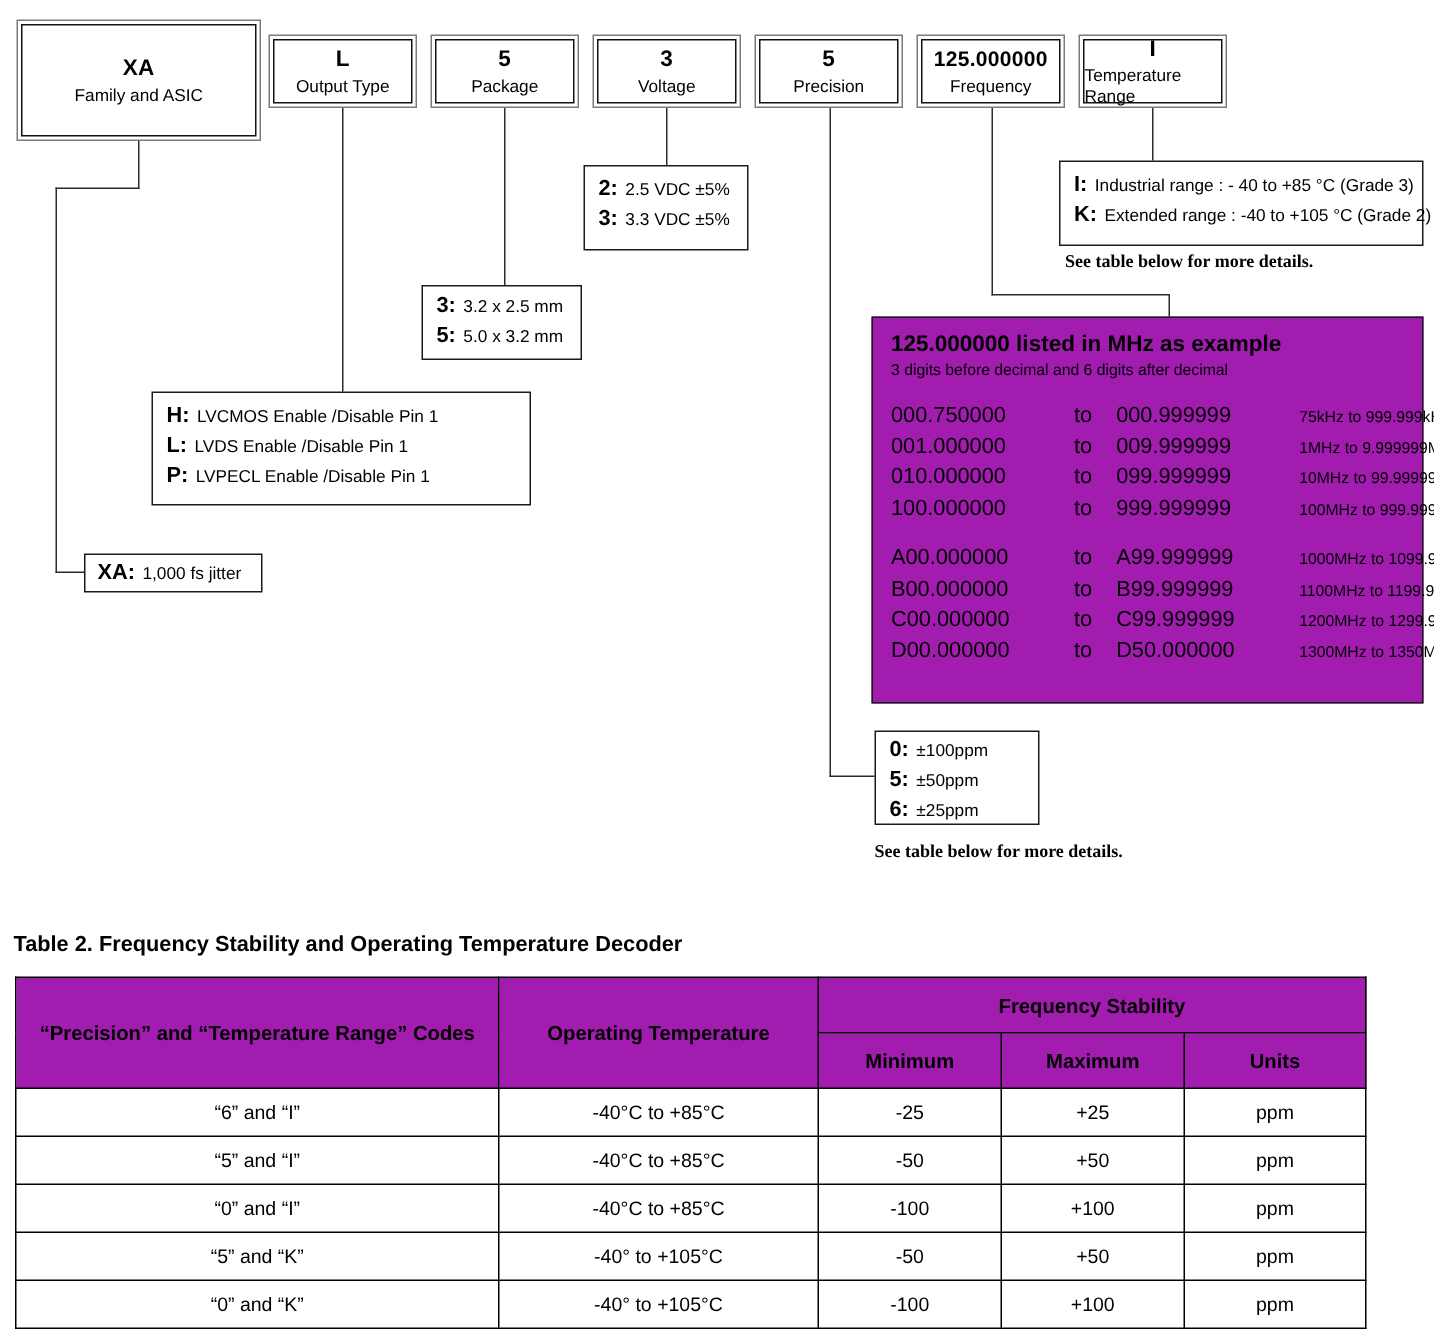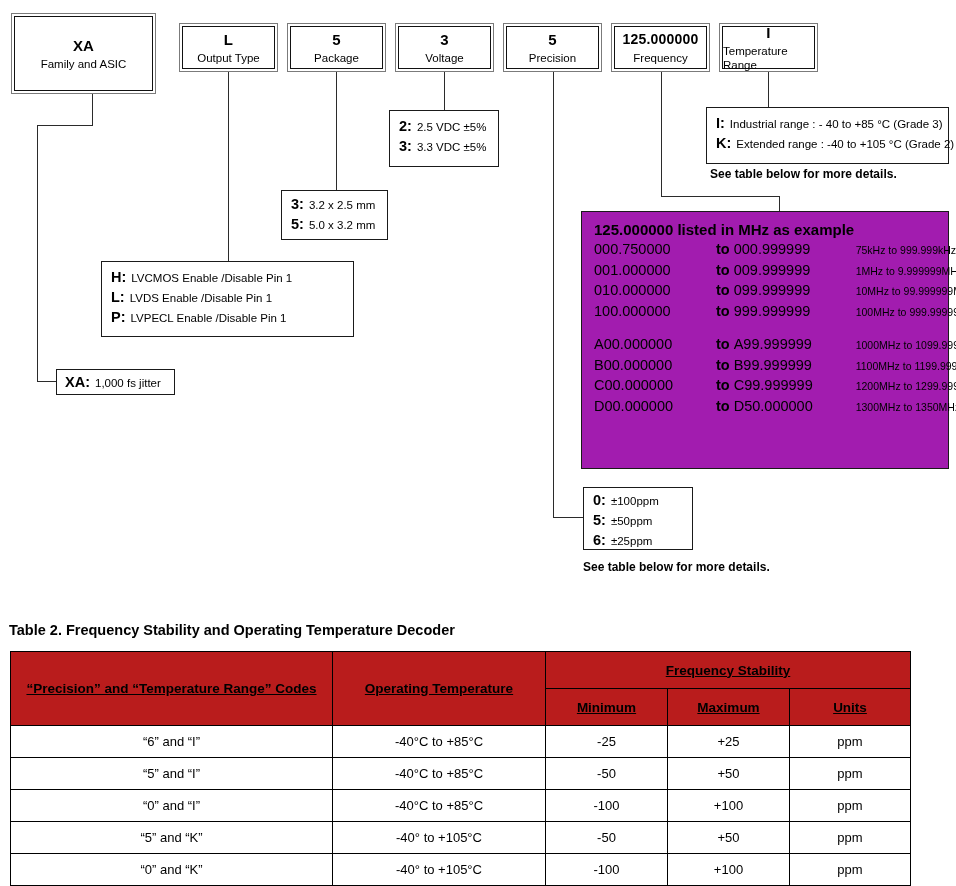--- a/index.html
+++ b/index.html
@@ -49,27 +49,27 @@
     position:absolute;
     box-sizing:border-box;
     border:1.6px solid #1a1a1a;
     background:#a21caf;
     padding:8px 12px 10px 12px;
   }
   .freqbox .ftitle{font-size:15px;font-weight:bold;line-height:20px;}
   .freqbox .fsub{font-size:10.5px;line-height:15px;margin-bottom:13px;}
   .frow{display:flex;align-items:baseline;white-space:nowrap;line-height:19.5px;}
   .frow .fr-a{font-weight:normal;font-size:14.5px;min-width:122px;}
-  .frow .fr-to{font-weight:bold;font-size:14.5px;margin-right:4px;}
+  .frow .fr-to{font-weight:normal;font-size:14.5px;margin-right:16px;}
   .frow .fr-n{font-size:10.5px;}
   .fgap{height:13px;}
 
   .note{
     position:absolute;
-    font-size:12px;font-weight:bold;white-space:nowrap;
+    font-size:12px;font-weight:bold;white-space:nowrap;font-family:Liberation Serif, serif;
   }
 
   
   .ln{position:absolute;background:#2b2b2b;}
   .lnv{width:1.4px;}
   .lnh{height:1.4px;}
 
   
   .tbl-title{
     position:absolute;
@@ -80,36 +80,35 @@
     border-collapse:collapse;
     table-layout:fixed;
   }
   table.decoder th, table.decoder td{
     border:1.3px solid #000;
     text-align:center;
     vertical-align:middle;
     font-weight:normal;
   }
   table.decoder th{
-    background:#b91c1c;
+    background:#a21caf;
     font-size:13.5px;
     font-weight:bold;
-    text-decoration:underline;
   }
   table.decoder td{
     font-size:13px;
     height:29px;
   }
 </style>
 </head>
 <body>
 
 <div class="stage">
 
-  <div class="codebox" style="left:11px;top:13px;width:145px;height:81px;text-align:right;">
+  <div class="codebox" style="left:11px;top:13px;width:163px;height:81px;text-align:right;">
     <div class="inner">
       <div class="code">XA</div>
       <div class="lbl">Family and ASIC</div>
     </div>
   </div>
 
   <div class="codebox" style="left:179px;top:23px;width:99px;height:49px;">
     <div class="inner">
       <div class="code">L</div>
       <div class="lbl">Output Type</div>
@@ -222,20 +221,21 @@
 
   <div class="callout" style="left:56px;top:369px;width:119px;height:26px;padding:2px 8px;">
     <div class="crow" style="line-height:20px;">
       <span class="k">XA:</span>
       <span class="v">1,000 fs jitter</span>
     </div>
   </div>
 
   <div class="freqbox" style="left:581px;top:211px;width:368px;height:258px;">
     <div class="ftitle">125.000000  listed in MHz as example</div>
+    <div class="fsub">3 digits before decimal and    6 digits after decimal</div>
 
     <div class="frow">
       <span class="fr-a">000.750000</span>
       <span class="fr-to">to</span>
       <span class="fr-a">000.999999</span>
       <span class="fr-n">75kHz to 999.999kHz</span>
     </div>
     <div class="frow">
       <span class="fr-a">001.000000</span>
       <span class="fr-to">to</span>

